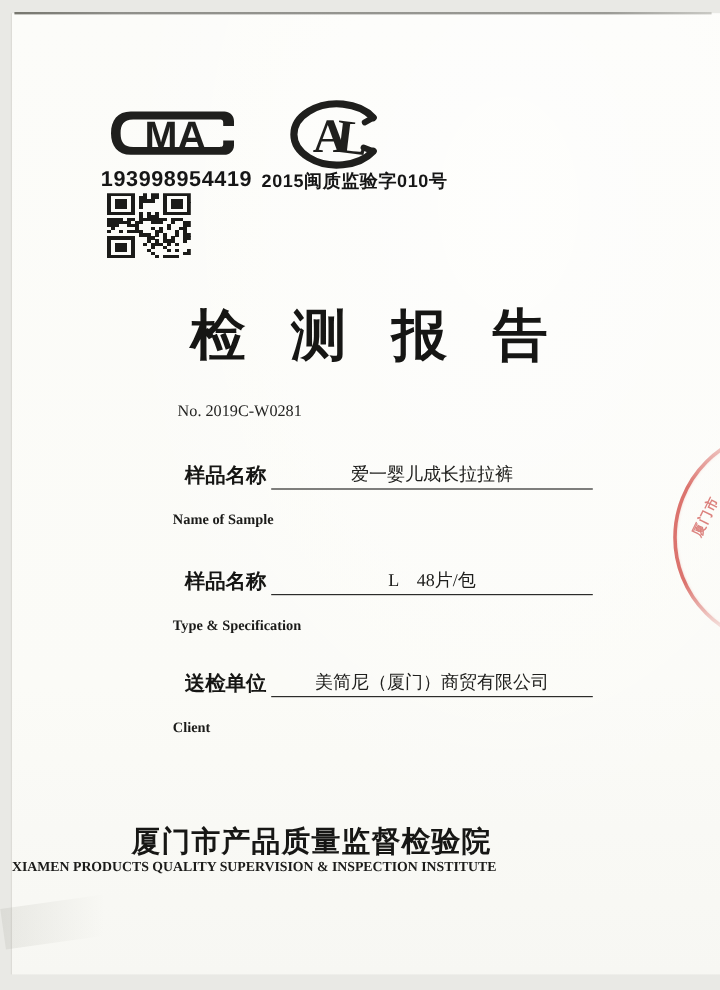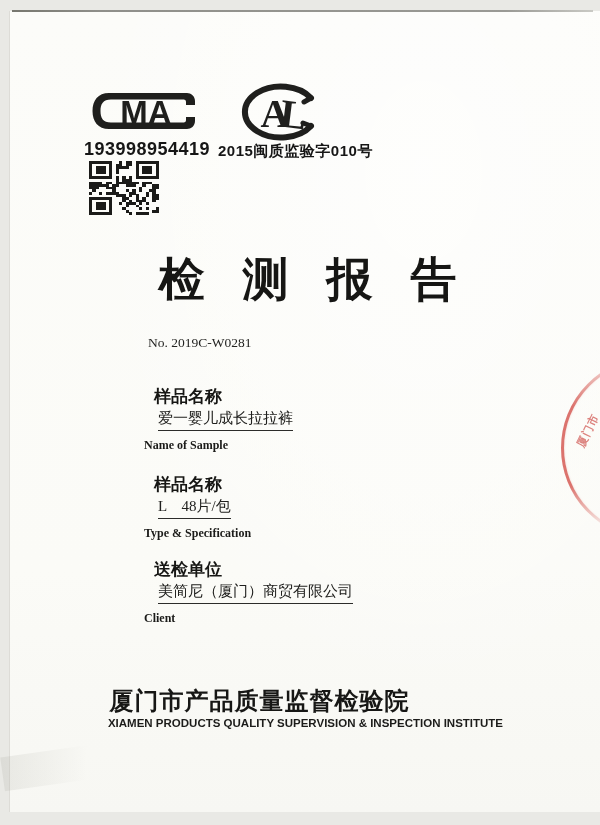--- a/index.html
+++ b/index.html
@@ -46,42 +46,42 @@
     font-size:46px;font-weight:bold;color:#161614;font-family:Liberation Mono, monospace;
   }
   .title-cn span{letter-spacing:38px;margin-right:-38px;}
   .title-en{
     position:absolute;left:0;top:299px;width:591px;text-align:center;
     font-size:15px;font-weight:bold;letter-spacing:2px;word-spacing:9px;color:#1a1a18;
   }
   .report-no{position:absolute;left:138px;top:324px;font-size:13.5px;color:#242422;}
 
   .field{position:absolute;left:144px;width:340px;}
-  .field .row{display:flex;align-items:flex-start;flex-direction:column;}
+  .field .row{display:flex;align-items:center;}
   .field .label-cn{
     font-size:17px;font-weight:bold;white-space:nowrap;color:#161614;
     padding-bottom:1px;
   }
   .field .line{
     flex:1;margin-left:4px;border-bottom:1.5px solid #2c2c2a;
     text-align:center;font-size:15px;color:#20201e;
     padding-bottom:2px;white-space:nowrap;
   }
   .field .label-en{
-    font-size:12px;font-weight:bold;color:#1b1b19;margin-top:7px;margin-left:-10px;
+    font-size:12px;font-weight:bold;color:#1b1b19;margin-top:17px;margin-left:-10px;
   }
   .f1{top:374px;} .f2{top:462px;} .f3{top:547px;}
 
   .footer-cn{
     position:absolute;left:0;top:674px;width:499px;text-align:center;
     font-size:24px;font-weight:bold;letter-spacing:1px;color:#171715;
   }
   .footer-en{
-    position:absolute;left:0;top:706px;width:591px;text-align:center;
-    font-family:Liberation Sans, sans-serif;
+    position:absolute;left:0;top:706px;width:591px;text-align:left;
+    font-family:Liberation Serif, serif;
     font-weight:bold;font-size:11.5px;letter-spacing:0;color:#1c1c1a;
   }
 
   
   .stamp-clip{
     position:absolute;left:548px;top:338px;width:43px;height:190px;overflow:hidden;
     -webkit-mask:linear-gradient(180deg,transparent 0,#000 30%,#000 72%,transparent 96%);
     mask:linear-gradient(180deg,transparent 0,#000 30%,#000 72%,transparent 96%);
   }
   .stamp-circle{

